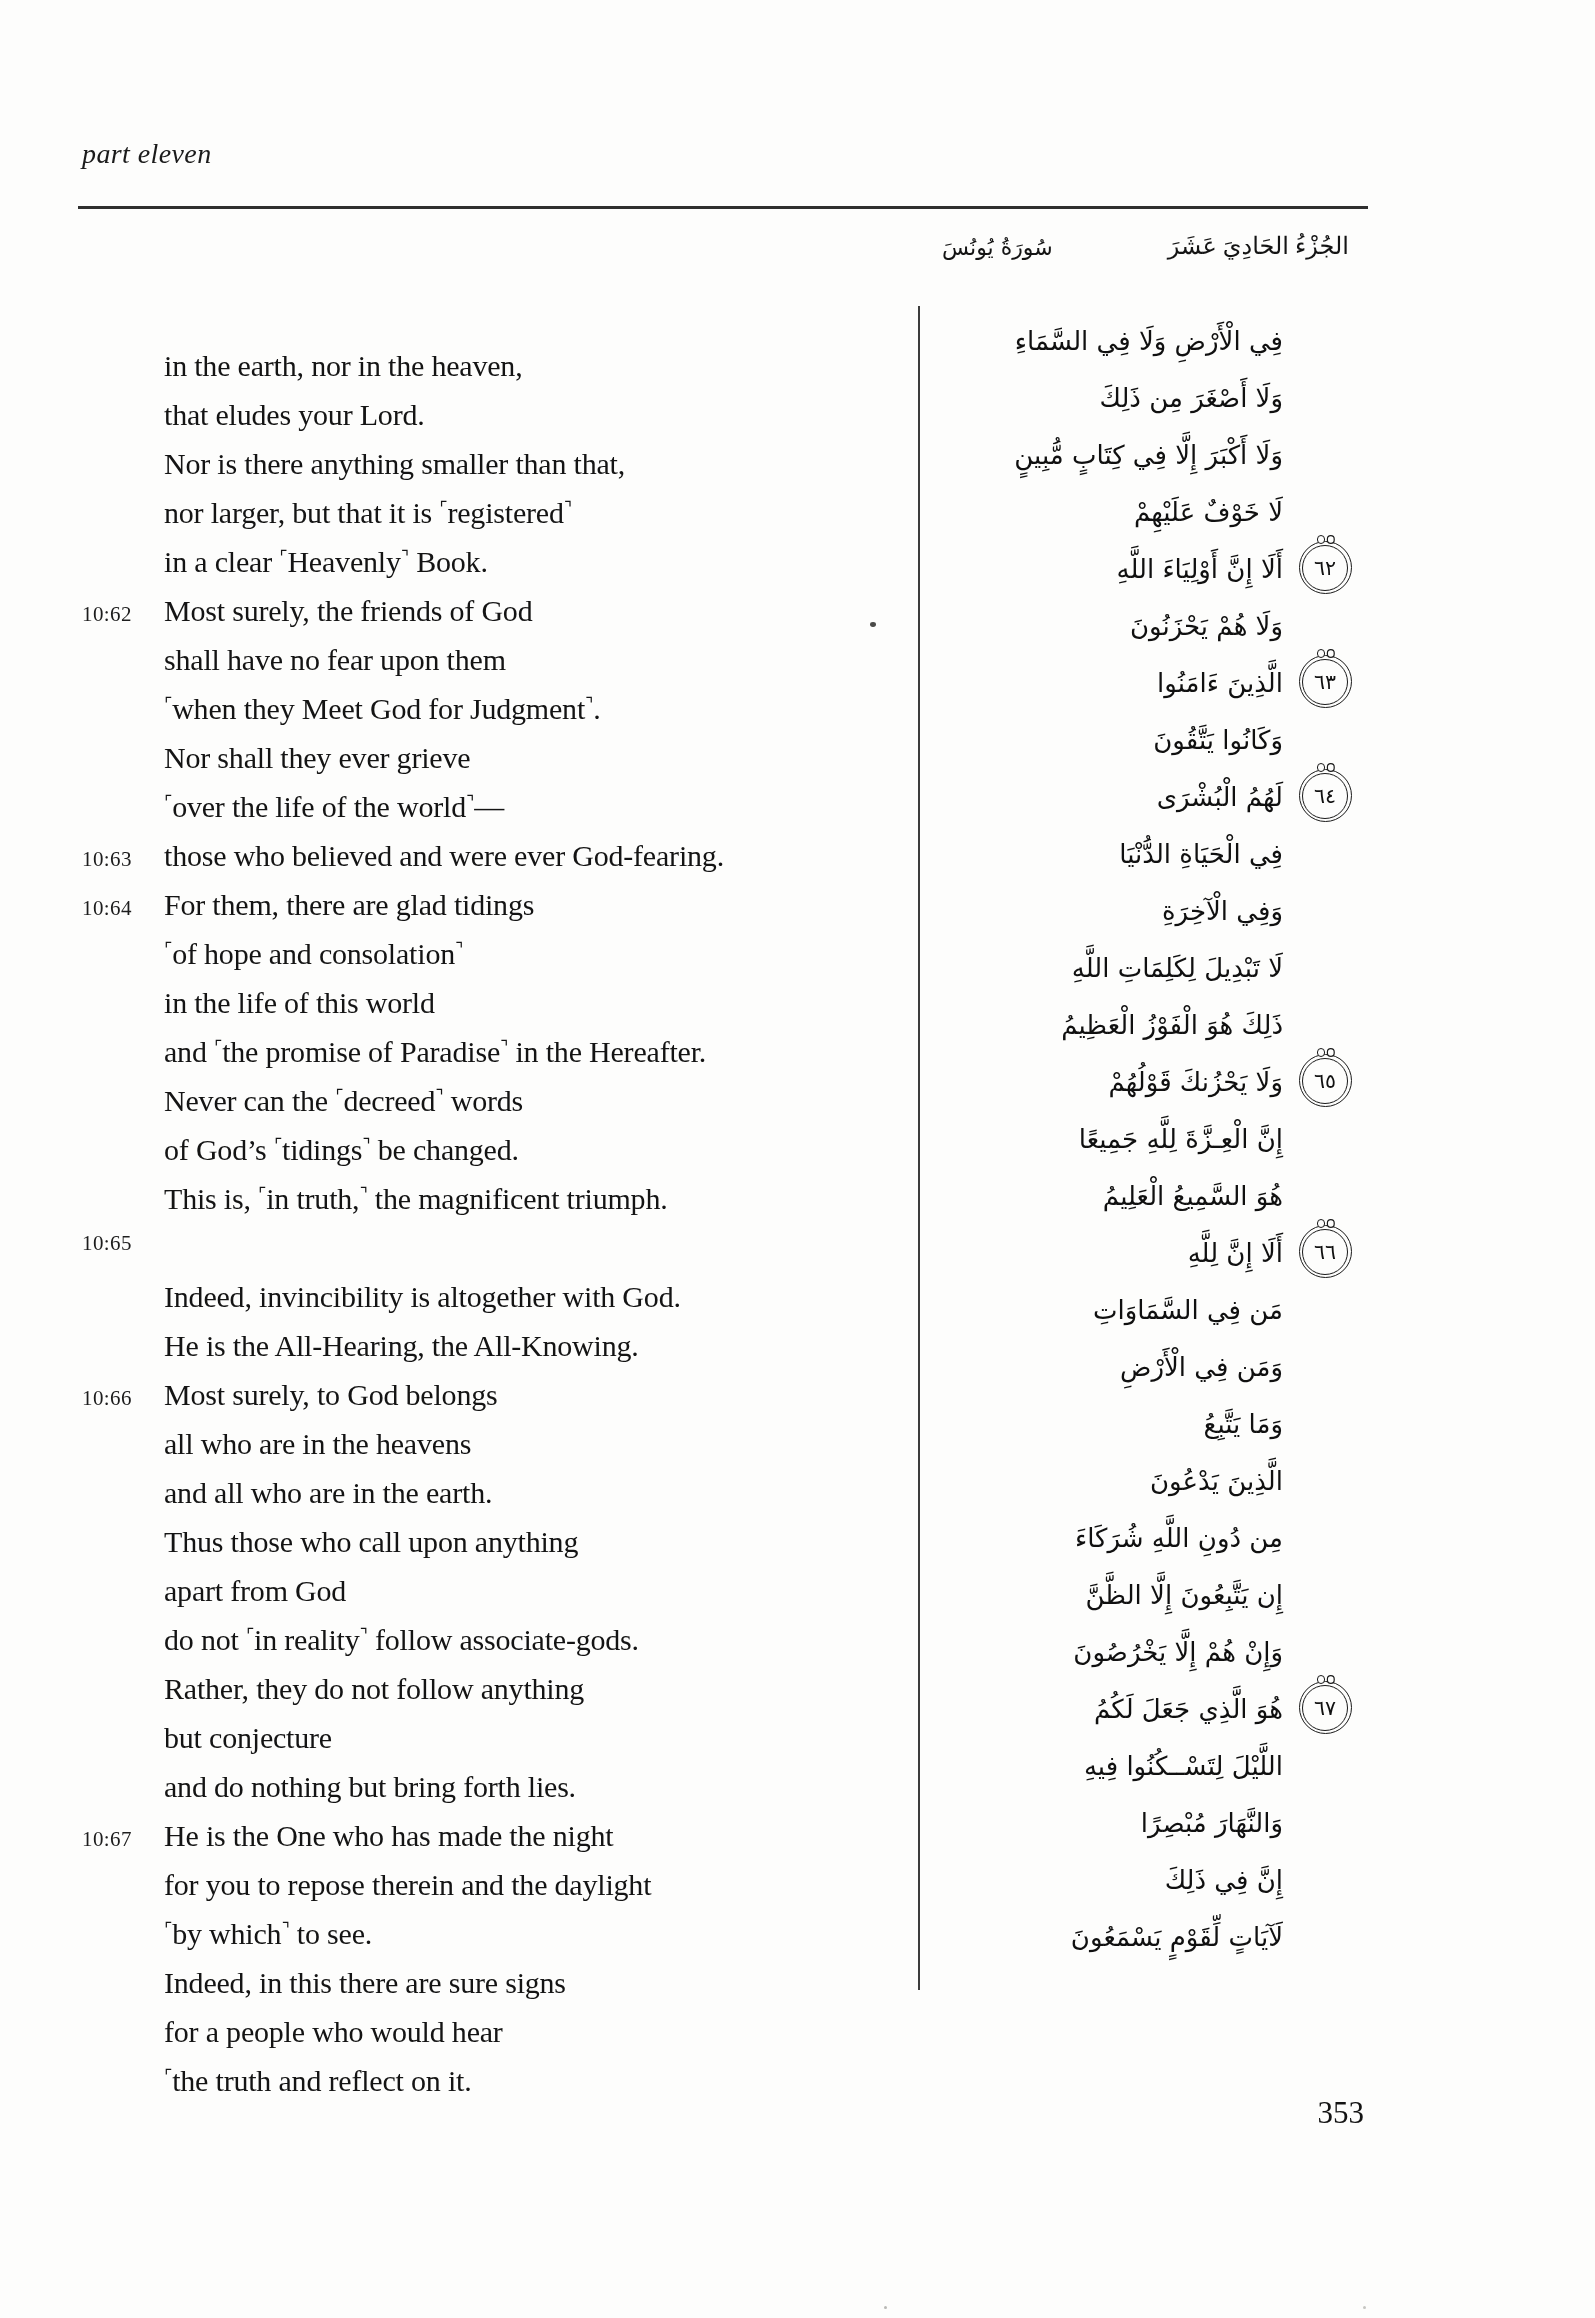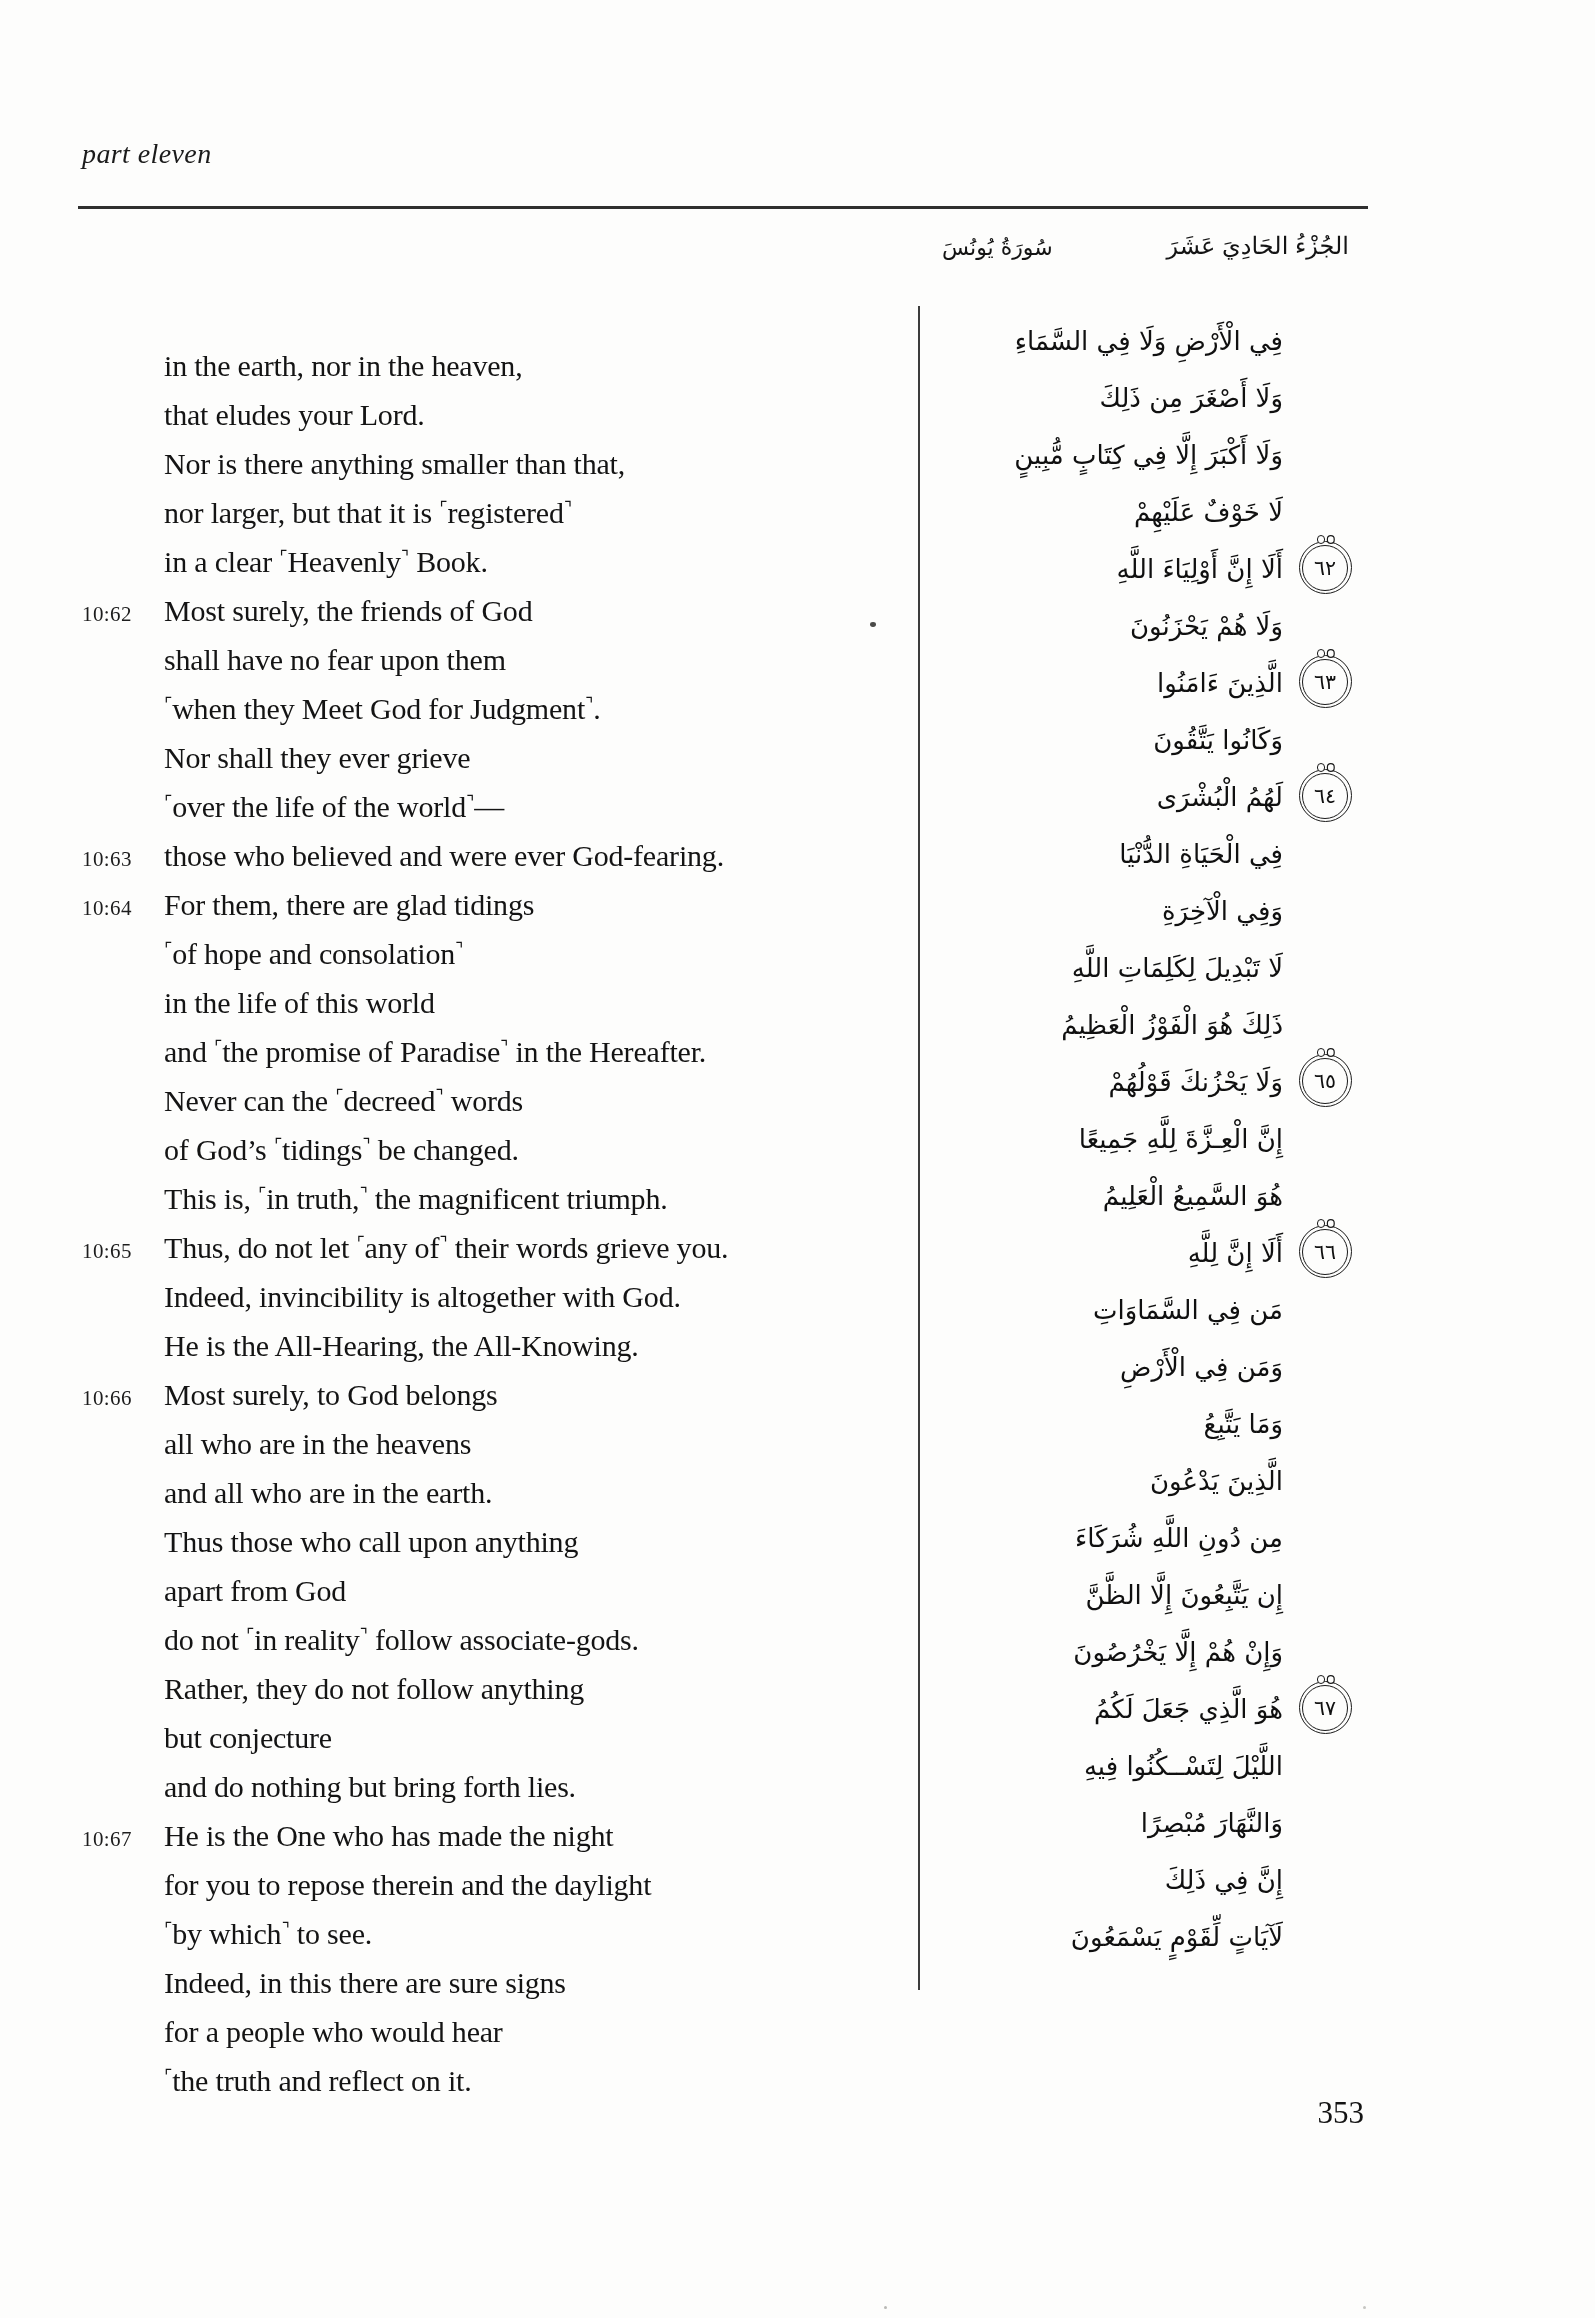--- a/index.html
+++ b/index.html
@@ -22,21 +22,21 @@
   .header-right{display:flex;align-items:baseline;white-space:nowrap;}
   .surah-word{font-size:22px;letter-spacing:2.5px;color:#1b1b1b;}
   .surah-number{font-size:48px;font-weight:bold;margin-left:11.5px;color:#131313;}
   .header-sep{font-size:24.6px;margin:0 24.6px 0 28px;color:#2b2b2b;font-family:"Liberation Sans",sans-serif;font-weight:300;}
   .surah-title{font-size:23px;letter-spacing:1.2px;color:#1b1b1b;}
   .header-rule{
     position:absolute;left:78px;top:206px;width:1290px;height:2.5px;background:#2f2f2f;
   }
   .arabic-juz-mark{
     position:absolute;right:246px;top:232px;
-    font-family:Liberation Sans, sans-serif;font-size:24px;color:#141414;direction:rtl;
+    font-family:Liberation Serif, serif;font-size:24px;color:#141414;direction:rtl;
   }
   .arabic-surah-mark{
     position:absolute;left:942px;top:235px;
     font-family:"DejaVu Sans",sans-serif;font-size:22px;color:#141414;direction:rtl;
   }
   
   .column-divider{
     position:absolute;left:918px;top:306px;width:1.6px;height:1684px;background:#3c3c3c;
   }
   
@@ -196,21 +196,20 @@
     <span class="etext">of God’s <span class="hb">⌜</span>tidings<span class="hb">⌝</span> be changed.</span>
   </div>
 
   <div class="eline">
     <span class="vlabel"></span>
     <span class="etext">This is, <span class="hb">⌜</span>in truth,<span class="hb">⌝</span> the magnificent triumph.</span>
   </div>
 
   <div class="eline">
     <span class="vlabel">10:65</span>
-    <span class="etext">Thus, do not let <span class="hb">⌜</span>any of<span class="hb">⌝</span> their words grieve you.</span>
   </div>
 
   <div class="eline">
     <span class="vlabel"></span>
     <span class="etext">Indeed, invincibility is altogether with God.</span>
   </div>
 
   <div class="eline">
     <span class="vlabel"></span>
     <span class="etext">He is the All-Hearing, the All-Knowing.</span>

